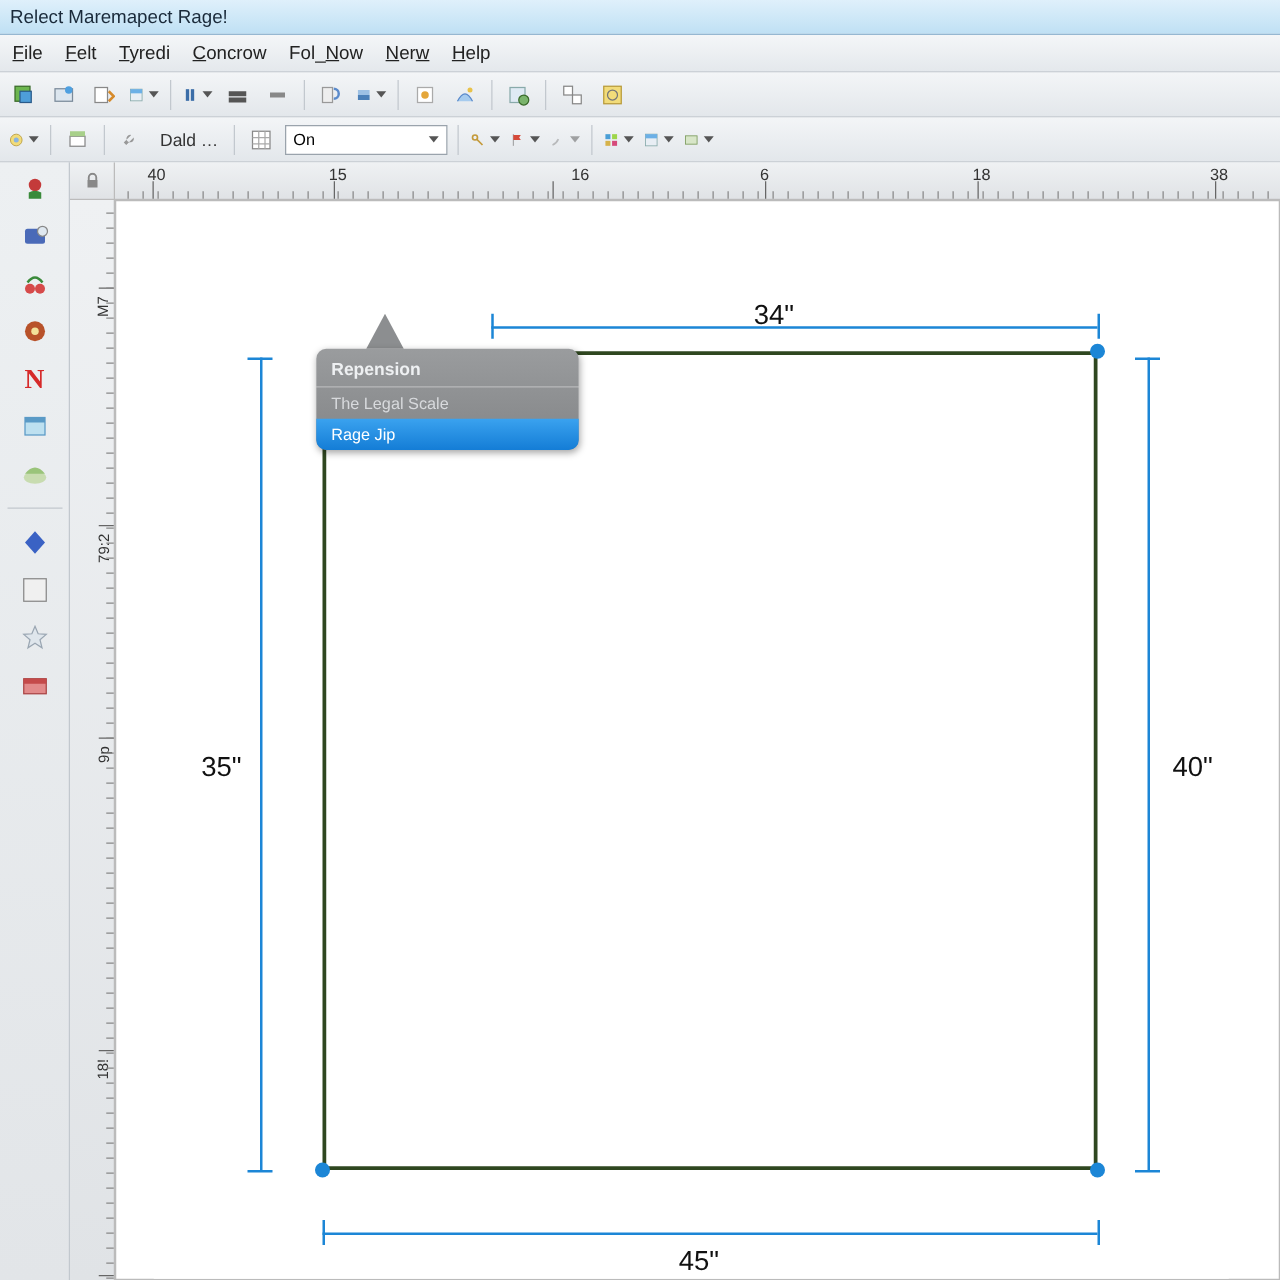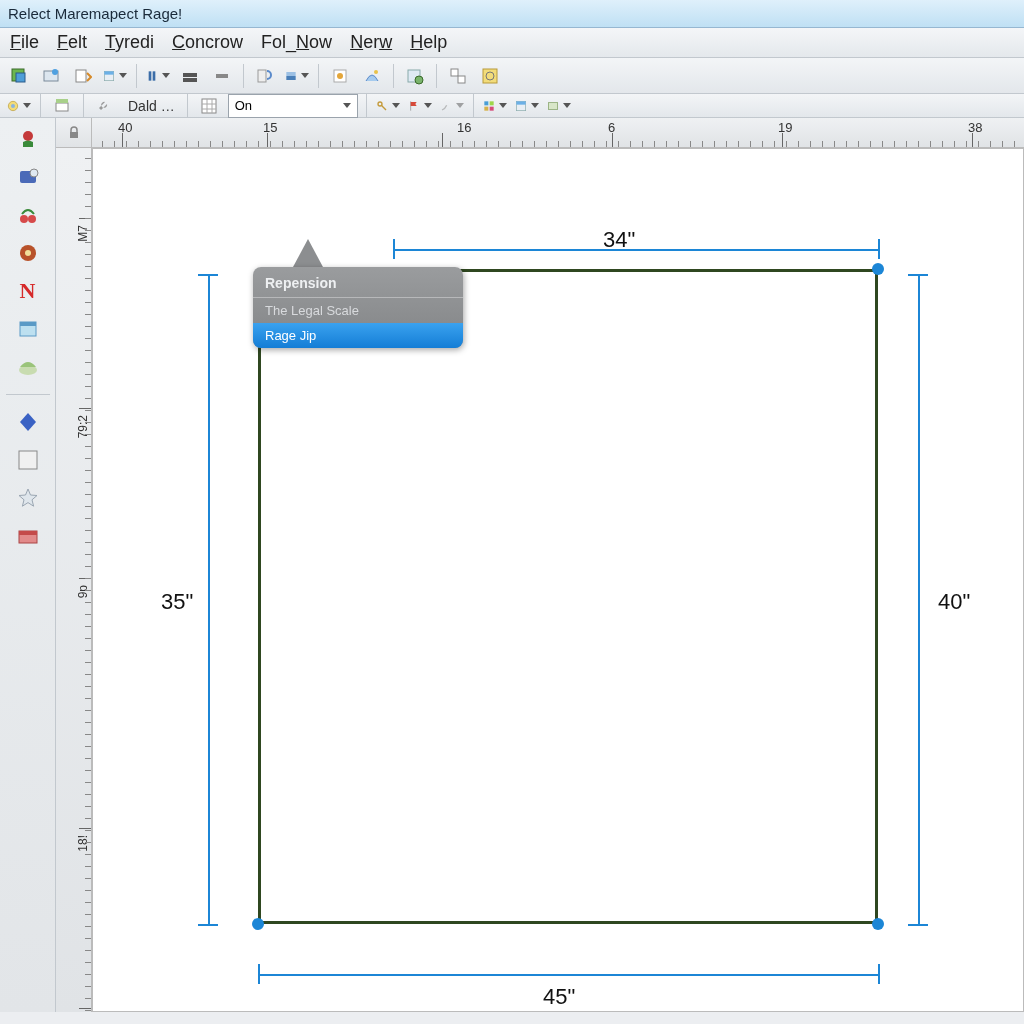--- a/index.html
+++ b/index.html
@@ -1,19 +1,19 @@
 <!DOCTYPE html>
 <html><head>
 <meta charset="utf-8">
 <style>
   * { box-sizing: border-box; margin: 0; padding: 0; font-family: "Segoe UI", Tahoma, sans-serif; }
   body { width: 1024px; height: 1024px; overflow: hidden; background: #eceef1; }
   .titlebar { height: 28px; background: linear-gradient(#dff0fb,#bfe0f4); border-bottom: 1px solid #96b7d1; display: flex; align-items: center; padding: 0 8px; font-size: 15px; color: #1a2a3a; }
   .menubar { height: 30px; background: linear-gradient(#f4f6f8,#e4e8ec); border-bottom: 1px solid #c2c8ce; display: flex; align-items: center; gap: 18px; padding: 0 10px; }
-  .menubar .mitem { font-size: 18px; color: #222; cursor: default; }
+  .menubar .mitem { font-size: 15px; color: #222; cursor: default; }
   .menubar .mitem .ul { text-decoration: underline; }
   .toolbar { background: linear-gradient(#f3f5f7,#e3e7eb); border-bottom: 1px solid #c2c8ce; display: flex; align-items: center; padding: 3px 6px; gap: 6px; }
   .tbtn { width: 26px; height: 26px; border: 1px solid transparent; border-radius: 3px; display: flex; align-items: center; justify-content: center; font-size: 14px; }
   .tbtn svg { width:18px; height:18px; }
   .tsep { width:1px; height:24px; background:#c2c8ce; margin:0 2px; }
   .tdropw { width: 130px; height: 24px; background:#fff; border:1px solid #9aa3ac; padding:0 6px; font-size:13px; display:flex; align-items:center; justify-content:space-between; }
   .arrow { width:0; height:0; border-left:4px solid transparent; border-right:4px solid transparent; border-top:5px solid #555; margin-left:4px; }
   .main { display:flex; height: calc(1024px - 28px - 30px - 36px - 36px); }
   .sidebar { width:56px; background:linear-gradient(#edf0f2,#e2e5e8); border-right:1px solid #c2c8ce; display:flex; flex-direction:column; align-items:center; padding:6px 0; gap:8px; }
   .side-ico { width:30px; height:30px; border-radius:3px; display:flex; align-items:center; justify-content:center; }
@@ -148,21 +148,21 @@
       </svg>
     </div>
   <div class="tbtn">
       <svg viewBox="0 0 18 18">
         <rect x="2" y="2" width="14" height="14" fill="#f2dc7a" stroke="#b89a3a"></rect>
         <circle cx="9" cy="9" r="4" fill="none" stroke="#777"></circle>
       </svg>
     </div>
 </div>
 
-<div class="toolbar" style="height:24px;">
+<div class="toolbar" style="height:36px;">
   <div class="tbtn">
       <svg viewBox="0 0 18 18">
         <circle cx="9" cy="9" r="7" fill="#f2dc7a" stroke="#b89a3a"></circle>
         <circle cx="9" cy="9" r="3" fill="#8ab4e0"></circle>
       </svg>
       <span class="arrow"></span>
     </div>
   <div class="tsep"></div>
   <div class="tbtn">
       <svg viewBox="0 0 18 18">
@@ -310,21 +310,21 @@
     <div class="hruler" id="hruler">
         <div class="tickmajor" style="left: 30px;"></div>
         <div class="ticklbl" style="left: 30px;">40</div>
         <div class="tickmajor" style="left: 175px;"></div>
         <div class="ticklbl" style="left: 175px;">15</div>
         <div class="tickmajor" style="left: 350px;"></div>
         <div class="ticklbl" style="left: 350px; margin-left: 19px;">16</div>
         <div class="tickmajor" style="left: 520px;"></div>
         <div class="ticklbl" style="left: 520px;">6</div>
         <div class="tickmajor" style="left: 690px;"></div>
-        <div class="ticklbl" style="left: 690px;">19</div>
+        <div class="ticklbl" style="left: 690px;">18</div>
         <div class="tickmajor" style="left: 880px;"></div>
         <div class="ticklbl" style="left: 880px;">38</div>
         <div class="tick-mini" style="left: 10px;"></div>
         <div class="tick-mini" style="left: 22px;"></div>
         <div class="tick-mini" style="left: 34px;"></div>
         <div class="tick-mini" style="left: 46px;"></div>
         <div class="tick-mini" style="left: 58px;"></div>
         <div class="tick-mini" style="left: 70px;"></div>
         <div class="tick-mini" style="left: 82px;"></div>
         <div class="tick-mini" style="left: 94px;"></div>

